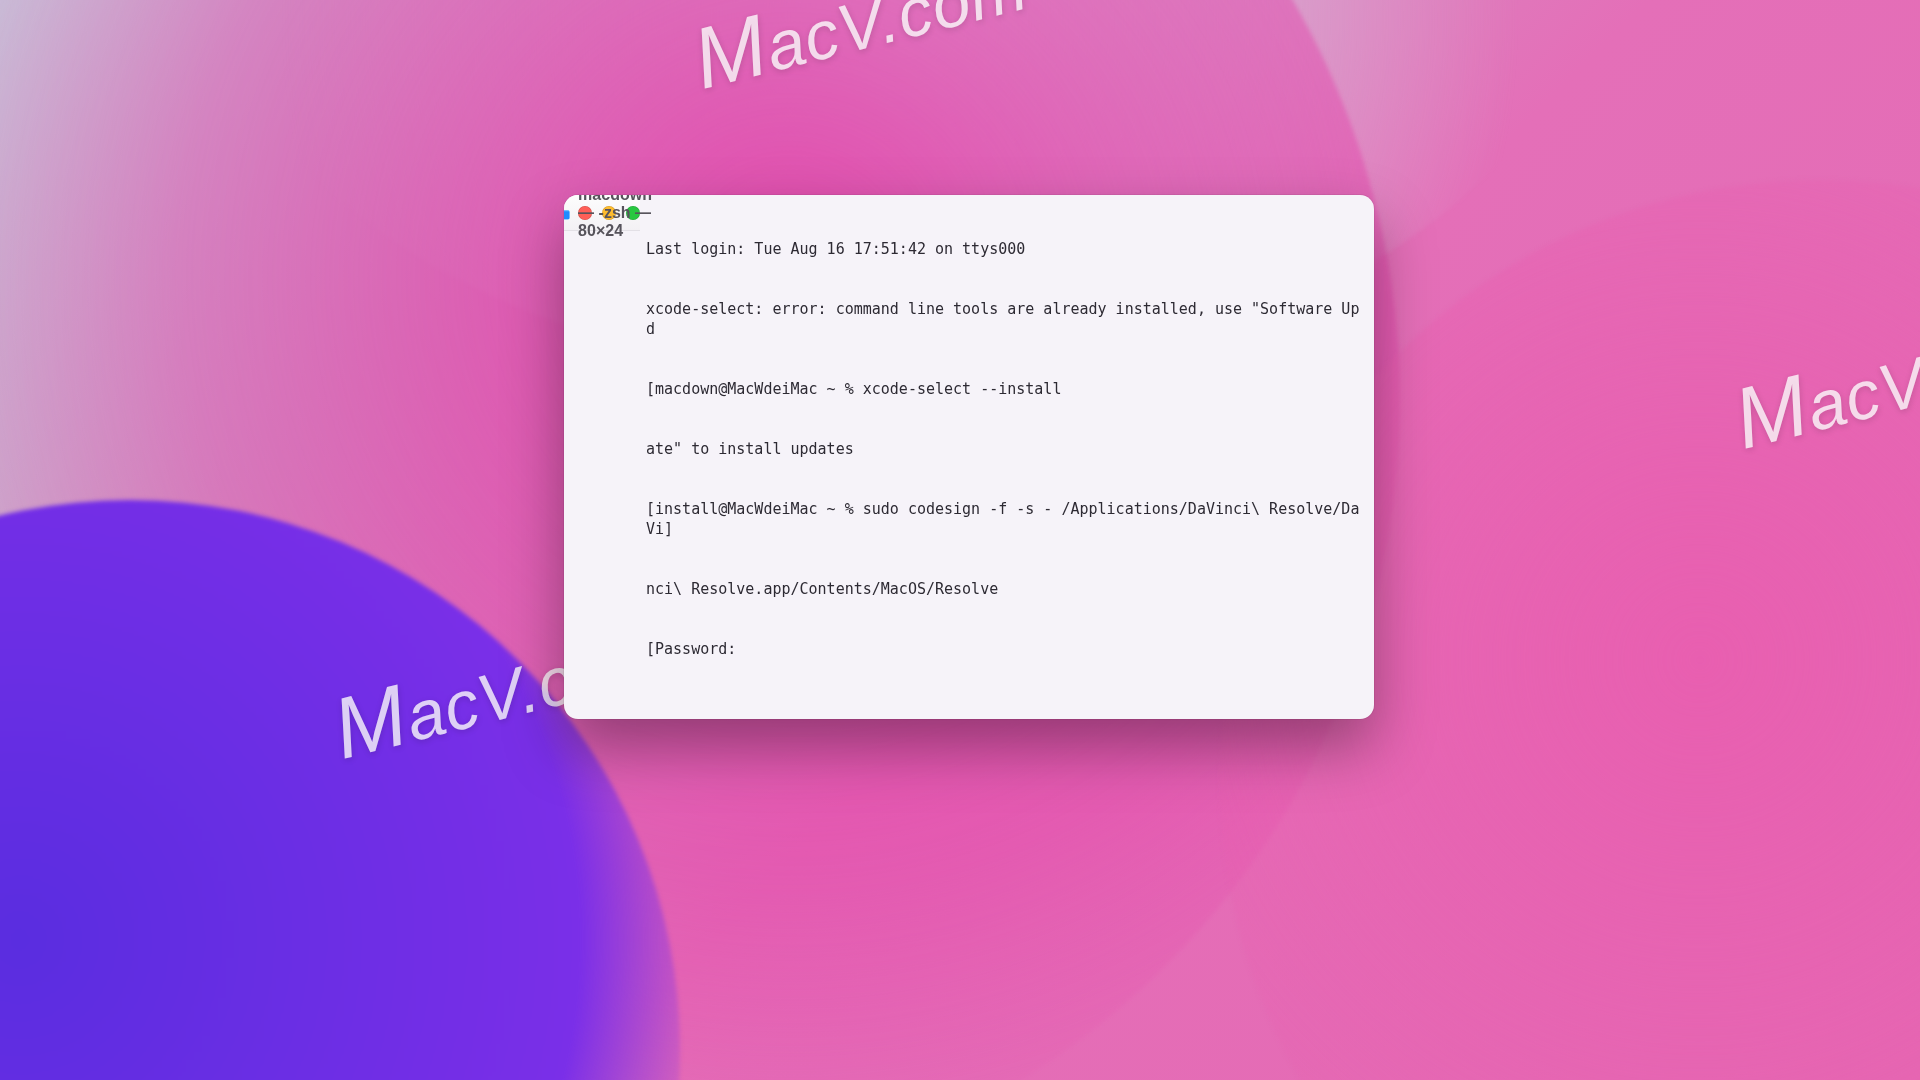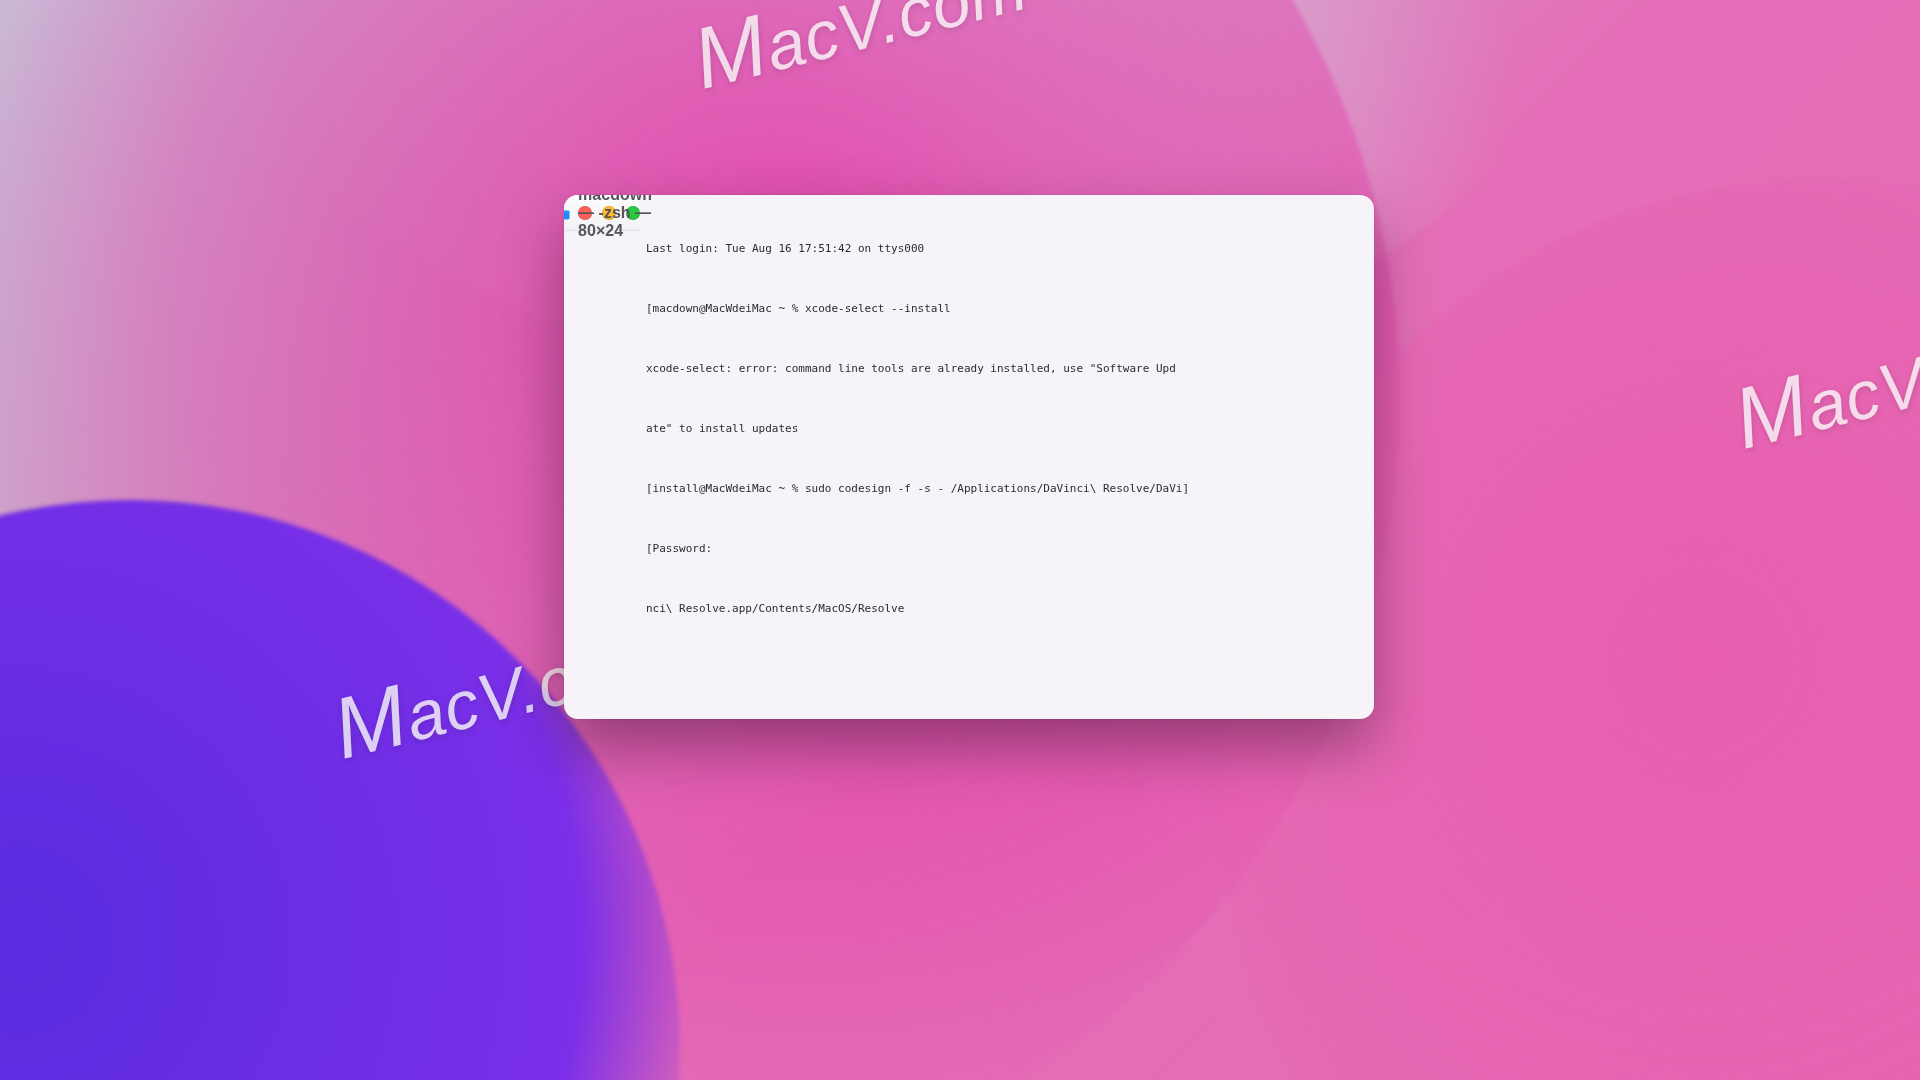--- a/index.html
+++ b/index.html
@@ -108,21 +108,21 @@
   .title-text {
     font-size: 16px;
     font-weight: 600;
     color: #57545c;
   }
 
   .term-body {
     flex: 1 1 auto;
     padding: 4px 6px 23px 6px;
     font-family: "SF Mono", Menlo, Consolas, monospace;
-    font-size: 11px;
+    font-size: 15px;
     line-height: 20px;
     color: #2d2a33;
     white-space: pre-wrap;
     word-break: break-all;
     overflow: hidden;
   }
   .term-line { display: block; }
 </style>
 </head>
 <body>
@@ -150,23 +150,23 @@
             <path d="M2 3h7l2 3h11a2 2 0 0 1 2 2v9a2 2 0 0 1-2 2H2a2 2 0 0 1-2-2V5a2 2 0 0 1 2-2z" fill="#3fa7ff"></path>
             <path d="M0 8h24v9a2 2 0 0 1-2 2H2a2 2 0 0 1-2-2z" fill="#1e8bff"></path>
           </svg>
         </span>
         <span class="title-text">macdown — -zsh — 80×24</span>
       </div>
     </div>
 
     <div class="term-body">
       <span class="term-line">Last login: Tue Aug 16 17:51:42 on ttys000</span>
+      <span class="term-line">xcode-select: error: command line tools are already installed, use "Software Upd</span>
       <span class="term-line">[macdown@MacWdeiMac ~ % xcode-select --install</span>
-      <span class="term-line">xcode-select: error: command line tools are already installed, use "Software Upd</span>
       <span class="term-line">ate" to install updates</span>
       <span class="term-line">[install@MacWdeiMac ~ % sudo codesign -f -s - /Applications/DaVinci\ Resolve/DaVi]</span>
+      <span class="term-line">nci\ Resolve.app/Contents/MacOS/Resolve</span>
       <span class="term-line">[Password:</span>
-      <span class="term-line">nci\ Resolve.app/Contents/MacOS/Resolve</span>
       
       
     </div>
   </div>
 </div>
 
 </body></html>

